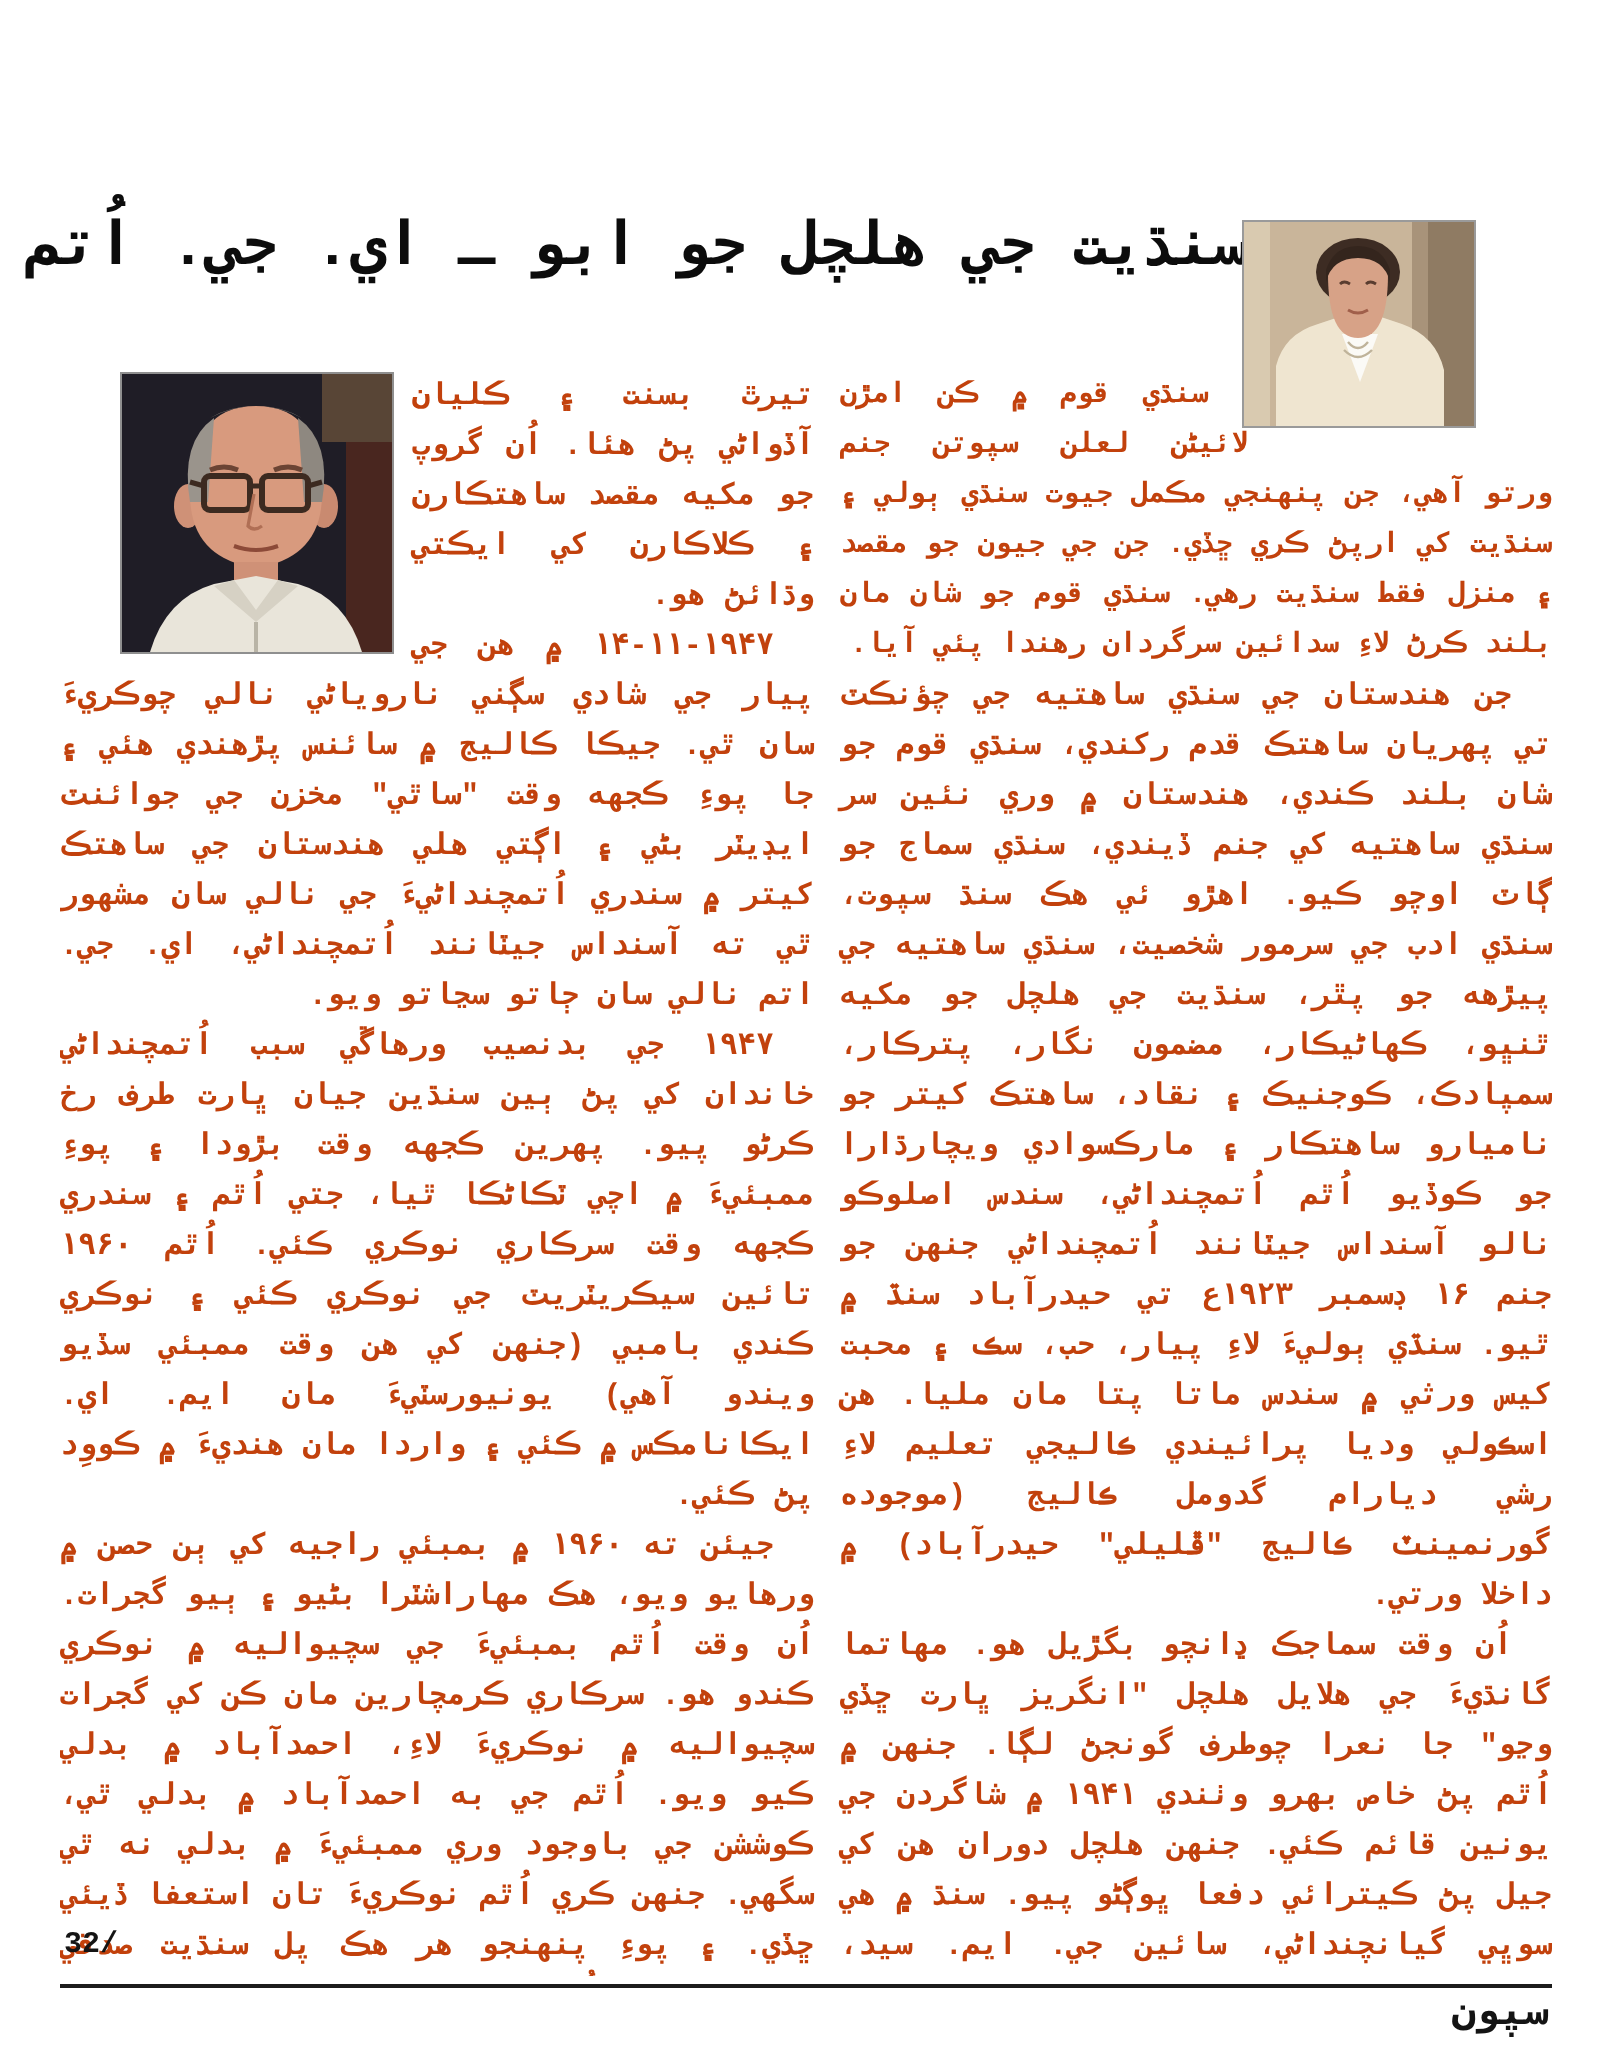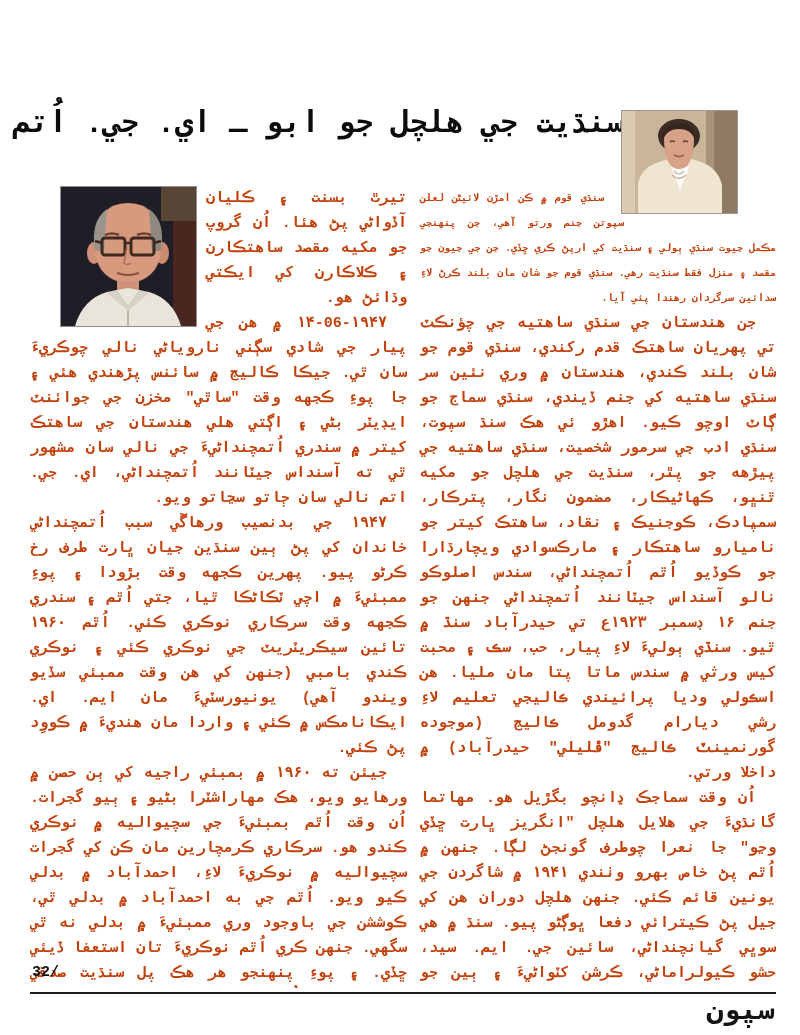--- a/index.html
+++ b/index.html
@@ -24,29 +24,29 @@
     overflow:hidden;
   }
   .col {
     font-size:15px; font-weight:bold; line-height:25px; color:#c2410c;
     text-align:justify; direction:rtl;
   }
   .col-right { width:356px; }
   .col-left  { width:377px; }
   .col p { margin:0; text-indent:20px; }
   .col p.cont { text-indent:0; }
-  .col p.intro { font-size:10px; }
+  .col p.intro { font-size:14px; }
   .wrap-spacer { float:right; width:152px; height:27px; }
   .man-photo-float {
     float:left; width:137px; height:141px; margin:0 9px 6px 30px;
     border:1px solid #8f8f8f; box-sizing:border-box; overflow:hidden; background:#22202a;
   }
   .footer-rule { position:absolute; left:30px; top:944px; width:746px; height:2px; background:#1c1c1c; }
   .page-number { position:absolute; left:32px; top:916px; font-size:15px; font-weight:bold; }
-  .magazine-name { position:absolute; right:26px; top:945px; font-size:28px; font-weight:bold; direction:rtl; }
+  .magazine-name { position:absolute; right:26px; top:945px; font-size:20px; font-weight:bold; direction:rtl; }
 </style>
 </head>
 <body>
 
 <div class="page">
 
   <h1 class="title">سنڌيت جي هلچل جو ابو ـ اي. جي. اُتم</h1>
 
   <div class="photo-frame photo-woman">
     <svg width="115" height="102" viewBox="0 0 115 102" xmlns="http://www.w3.org/2000/svg">
@@ -94,21 +94,21 @@
           <path d="M64 56 H70 M41 56 L34 54 M93 56 L100 54" stroke="#3c2a20" stroke-width="2.5" fill="none"></path>
           <path d="M66 60 L63 76 Q66 79 70 76" stroke="#b06f55" stroke-width="1.6" fill="none"></path>
           <path d="M56 86 Q67 90 78 86" stroke="#8c4a38" stroke-width="2" fill="none"></path>
           <rect x="56" y="94" width="22" height="14" fill="#cf9177"></rect>
           <path d="M14 139 Q22 112 46 105 L67 101 L88 105 Q112 112 120 139 Z" fill="#e9e5da"></path>
           <path d="M56 103 L67 118 L78 103 L88 106 L67 124 L46 106 Z" fill="#d6d1c4"></path>
           <path d="M67 124 V139" stroke="#b9b4a6" stroke-width="2"></path>
         </svg>
       </div>
       <p class="cont">تيرٿ بسنت ۽ ڪليان آڏواڻي پڻ هئا. اُن گروپ جو مکيه مقصد ساهتڪارن ۽ ڪلاڪارن کي ايڪتي وڌائڻ هو.</p>
-      <p>۱۴-06-۱۹۴۷ ۾ هن جي پيار جي شادي سڳني ناروياڻي نالي چوڪريءَ سان ٿي. جيڪا ڪاليج ۾ سائنس پڙهندي هئي ۽ جا پوءِ ڪجهه وقت "ساٿي" مخزن جي جوائنٽ ايڊيٽر بڻي ۽ اڳتي هلي هندستان جي ساهتڪ کيتر ۾ سندري اُتمچنداڻيءَ جي نالي سان مشهور ٿي ته آسنداس جيٽانند اُتمچنداڻي، اي. جي. اتم نالي سان ڄاتو سڃاتو ويو.</p>
+      <p>۱۴-۱۱-۱۹۴۷ ۾ هن جي پيار جي شادي سڳني ناروياڻي نالي چوڪريءَ سان ٿي. جيڪا ڪاليج ۾ سائنس پڙهندي هئي ۽ جا پوءِ ڪجهه وقت "ساٿي" مخزن جي جوائنٽ ايڊيٽر بڻي ۽ اڳتي هلي هندستان جي ساهتڪ کيتر ۾ سندري اُتمچنداڻيءَ جي نالي سان مشهور ٿي ته آسنداس جيٽانند اُتمچنداڻي، اي. جي. اتم نالي سان ڄاتو سڃاتو ويو.</p>
       <p>۱۹۴۷ جي بدنصيب ورهاڱي سبب اُتمچنداڻي خاندان کي پڻ ٻين سنڌين جيان ڀارت طرف رخ ڪرڻو پيو. پهرين ڪجهه وقت بڙودا ۽ پوءِ ممبئيءَ ۾ اچي ٽڪاڻڪا ٿيا، جتي اُٿم ۽ سندري ڪجهه وقت سرڪاري نوڪري ڪئي. اُٿم ۱۹۶۰ تائين سيڪريٽريٽ جي نوڪري ڪئي ۽ نوڪري ڪندي بامبي (جنهن کي هن وقت ممبئي سڏيو ويندو آهي) يونيورسٽيءَ مان ايم. اي. ايڪانامڪس ۾ ڪئي ۽ واردا مان هنديءَ ۾ ڪووِد پڻ ڪئي.</p>
       <p>جيئن ته ۱۹۶۰ ۾ بمبئي راجيه کي ٻن حصن ۾ ورهايو ويو، هڪ مهاراشٽرا بڻيو ۽ ٻيو گجرات. اُن وقت اُٿم بمبئيءَ جي سچيواليه ۾ نوڪري ڪندو هو. سرڪاري ڪرمچارين مان ڪن کي گجرات سچيواليه ۾ نوڪريءَ لاءِ، احمدآباد ۾ بدلي ڪيو ويو. اُٿم جي به احمدآباد ۾ بدلي ٿي، ڪوششن جي باوجود وري ممبئيءَ ۾ بدلي نه ٿي سگهي. جنهن ڪري اُٿم نوڪريءَ تان استعفا ڏيئي ڇڏي. ۽ پوءِ پنهنجو هر هڪ پل سنڌيت صدقي قربان ڪيو. اُٿم سرڪاري نوڪري ڪندي ئي ڪن دوستن سان گڏجي "نئون ساهتيه منڊل" برپا ڪيو جيڪو اڳتي هلي ۱۹۴۹ ۾ "سنڌي ساهتيه منڊل" جي نالي سان مشهور ٿيو جيڪو پروفيسر منگهارام ملڪاڻيءَ جي رهنمائيءَ ۾ ڪيترائي سال هلندو رهيو. ۽ هن منڊل جو پهريون سيڪريٽري اُٿم ئي رهيو. ممبئي ۽ الهاسنگر جا نوان ليکڪ ۽ شاعر هن منڊل طرفان هلندڙ هفتيوار ادبي ڪلاسن ۾ ويندا هئا، جتي سندس رچنائن تي تنقيد ٿيندي هئي. در</p>
     </div>
 
   </div>
 
   <div class="footer-rule"></div>
   <div class="page-number">32/</div>
   <div class="magazine-name">سپون</div>
 

